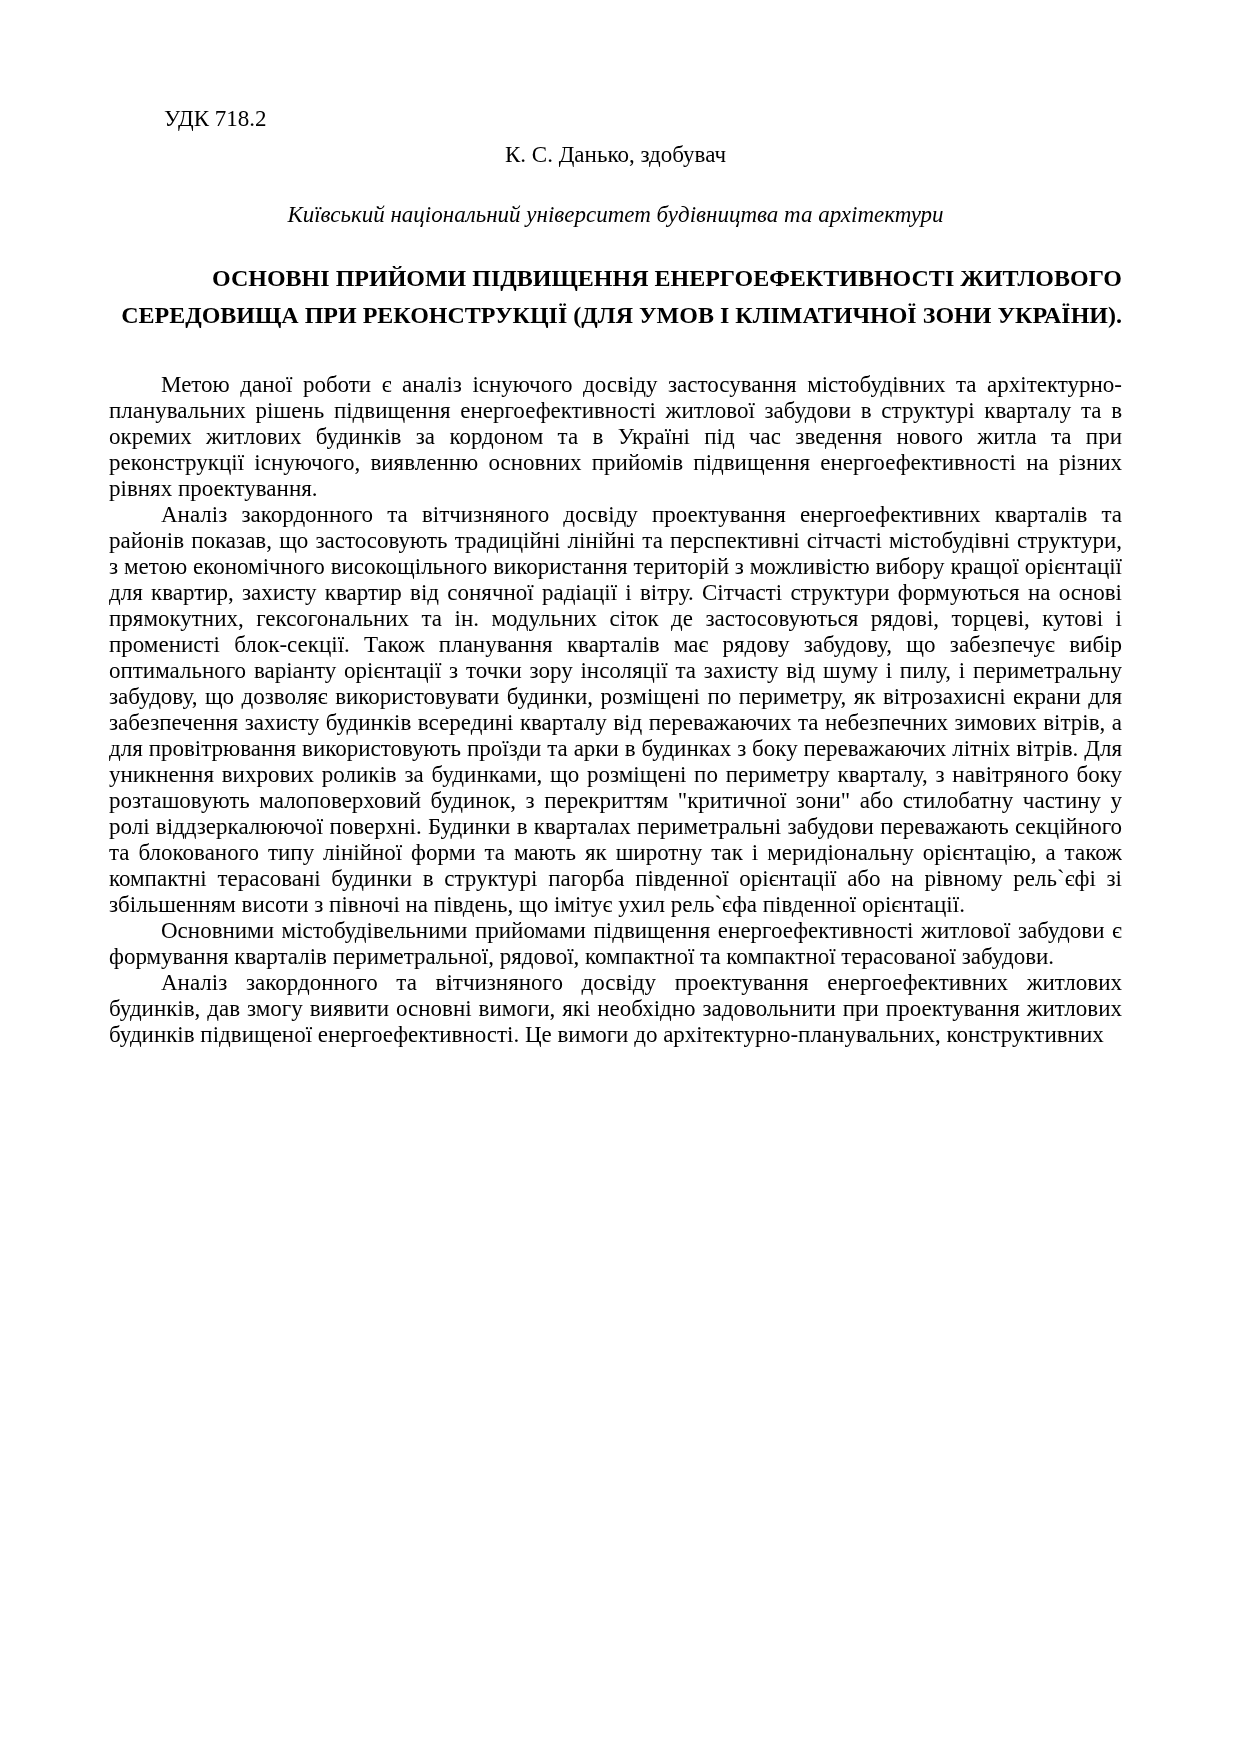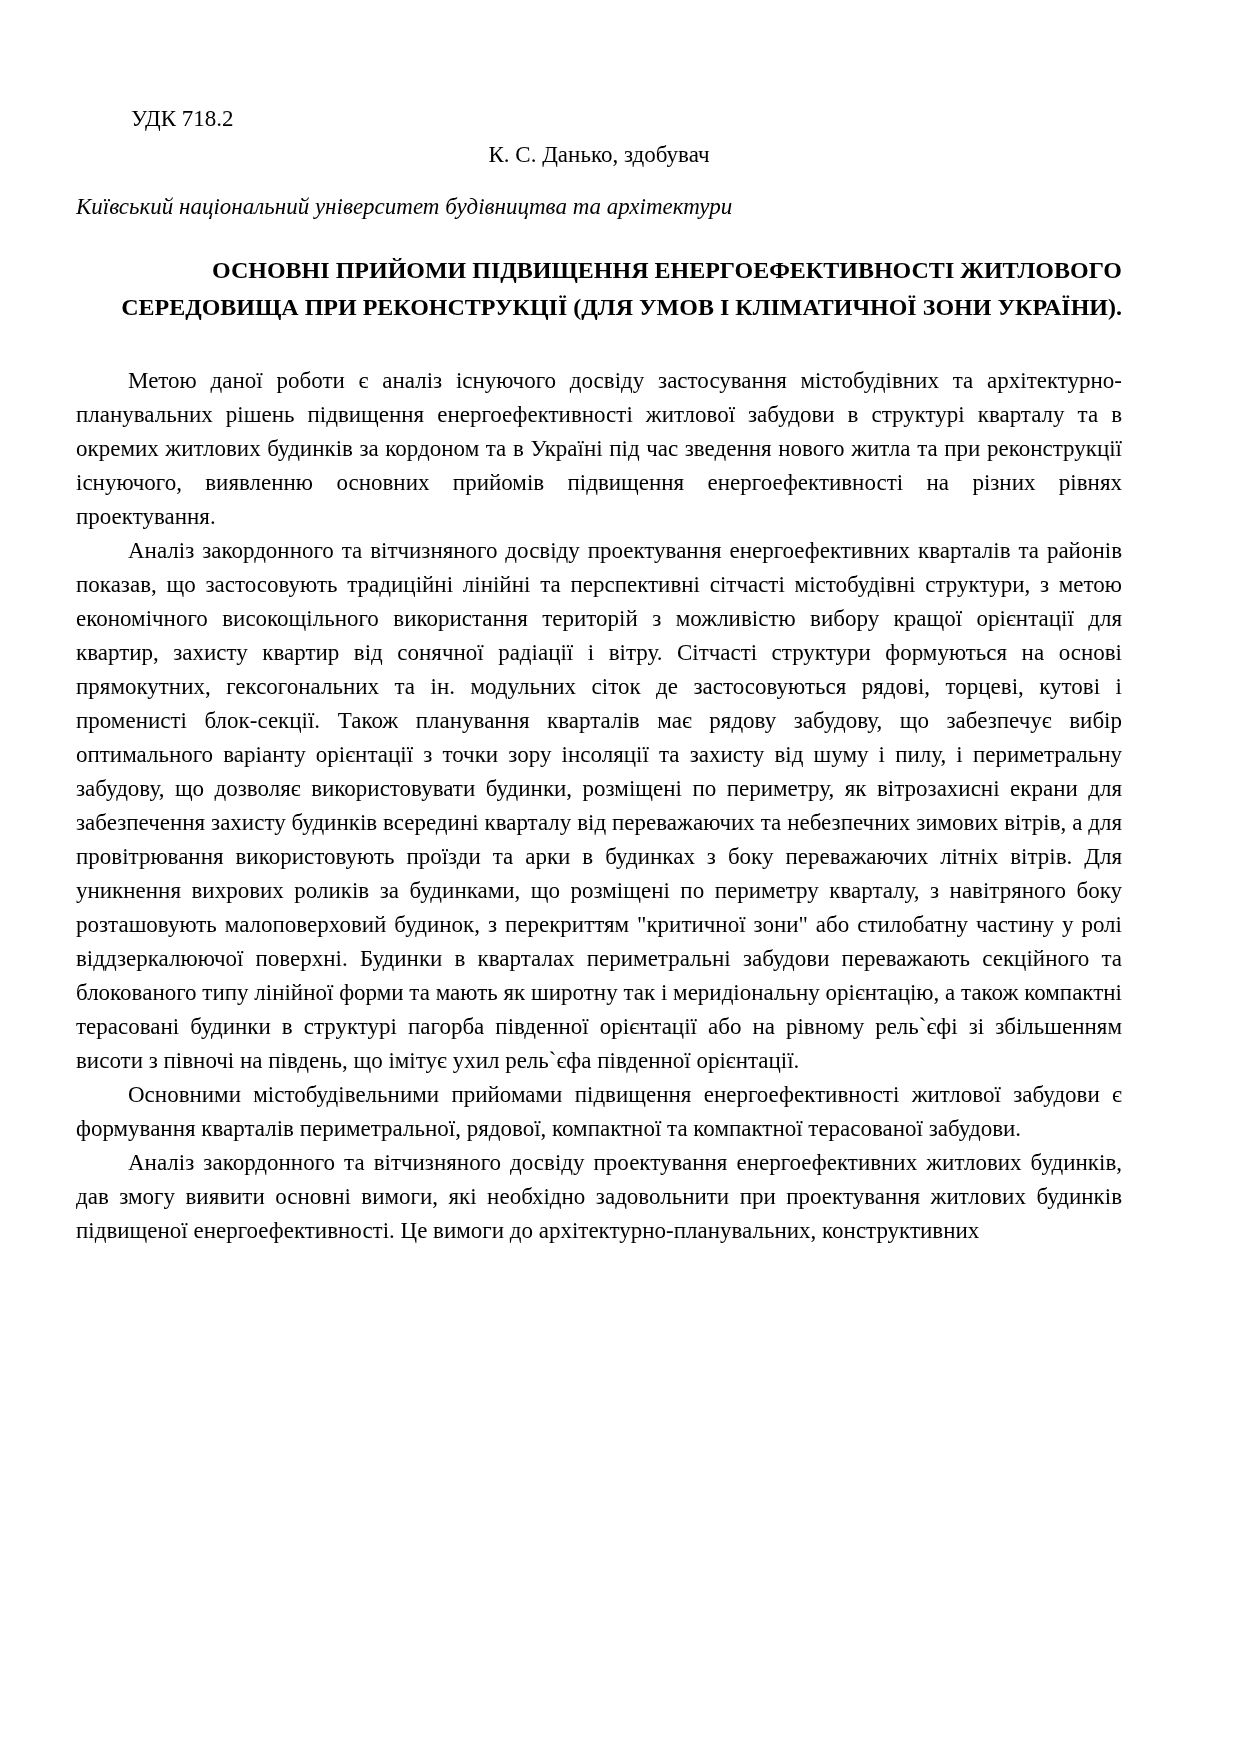--- a/index.html
+++ b/index.html
@@ -11,50 +11,50 @@
     width: 1240px;
     height: 1754px;
     overflow: hidden;
     font-family: "Liberation Serif", serif;
     color: #000000;
   }
   .page {
     box-sizing: border-box;
     width: 1240px;
     height: 1754px;
-    padding: 102px 118px 60px 76px;
+    padding: 102px 118px 60px 109px;
   }
   .udc {
     font-size: 23px;
     line-height: 34px;
     text-indent: 55px;
   }
   .author {
     font-size: 23px;
     line-height: 34px;
     text-align: center;
     margin-top: 2px;
   }
   .institution {
     font-size: 23px;
     line-height: 34px;
     font-style: italic;
-    text-align: left;
-    margin-top: 18px;
+    text-align: center;
+    margin-top: 26px;
   }
   .title {
     font-size: 24px;
     line-height: 37px;
     font-weight: bold;
     text-align: right;
     margin: 28px 0 38px 0;
   }
   .body-text p {
     font-size: 23px;
-    line-height: 34px;
+    line-height: 26px;
     margin: 0;
     text-indent: 52px;
     text-align: justify;
     text-align-last: left;
   }
 </style>
 </head>
 <body>
 
 <div class="page">

